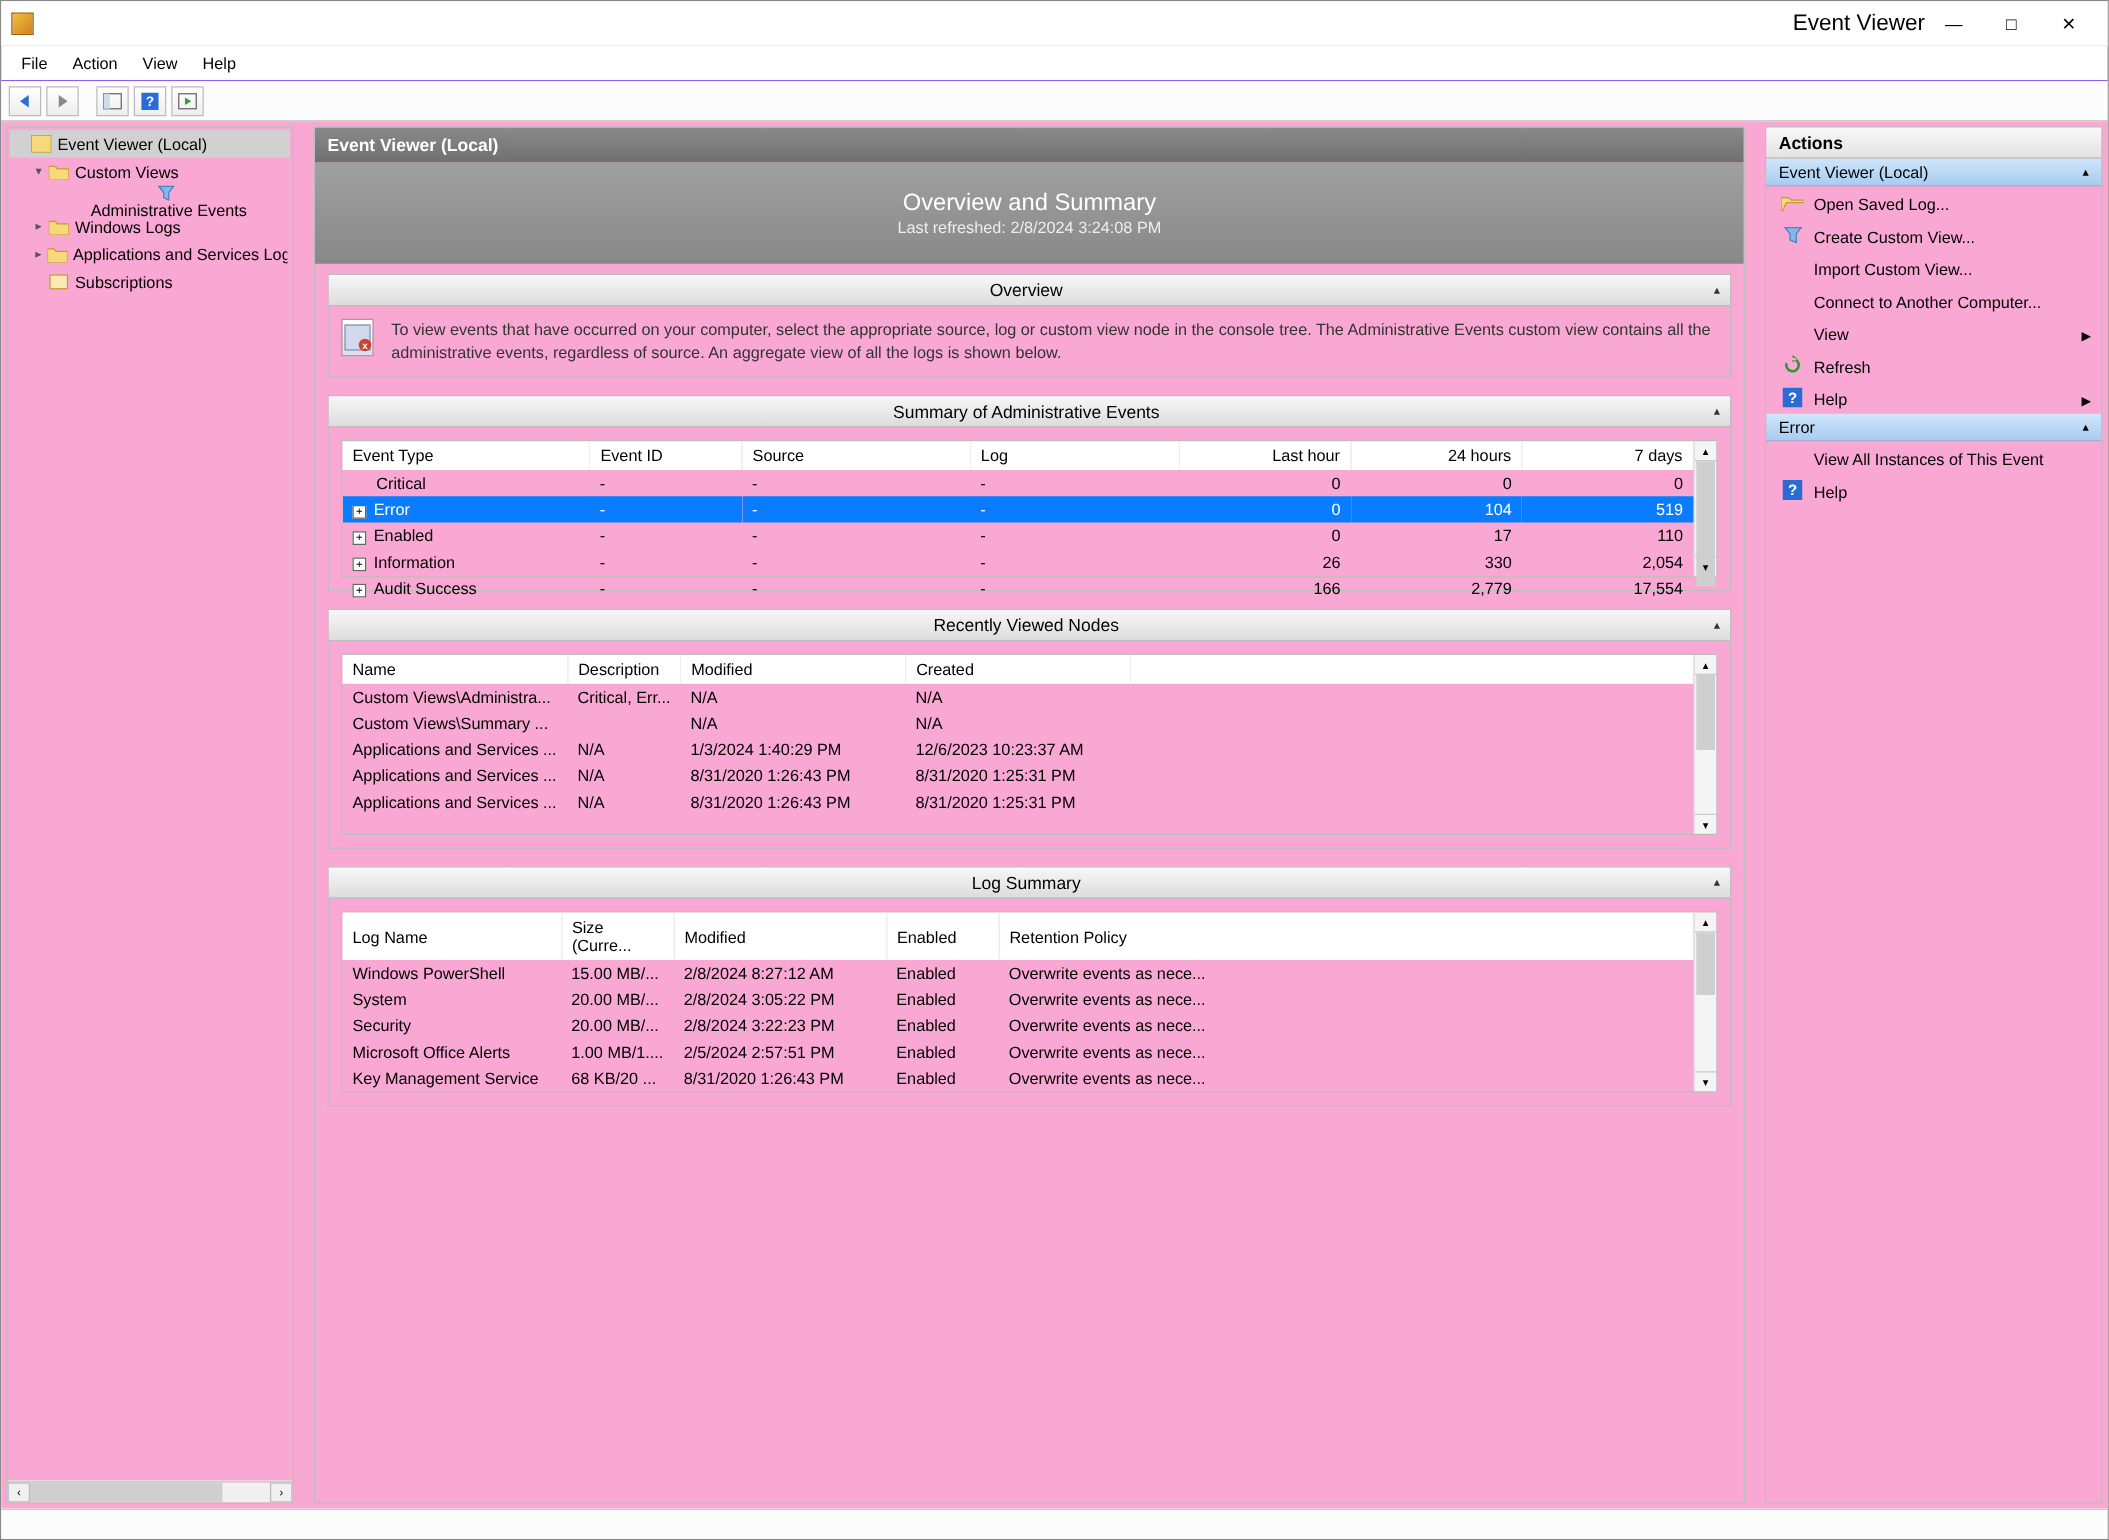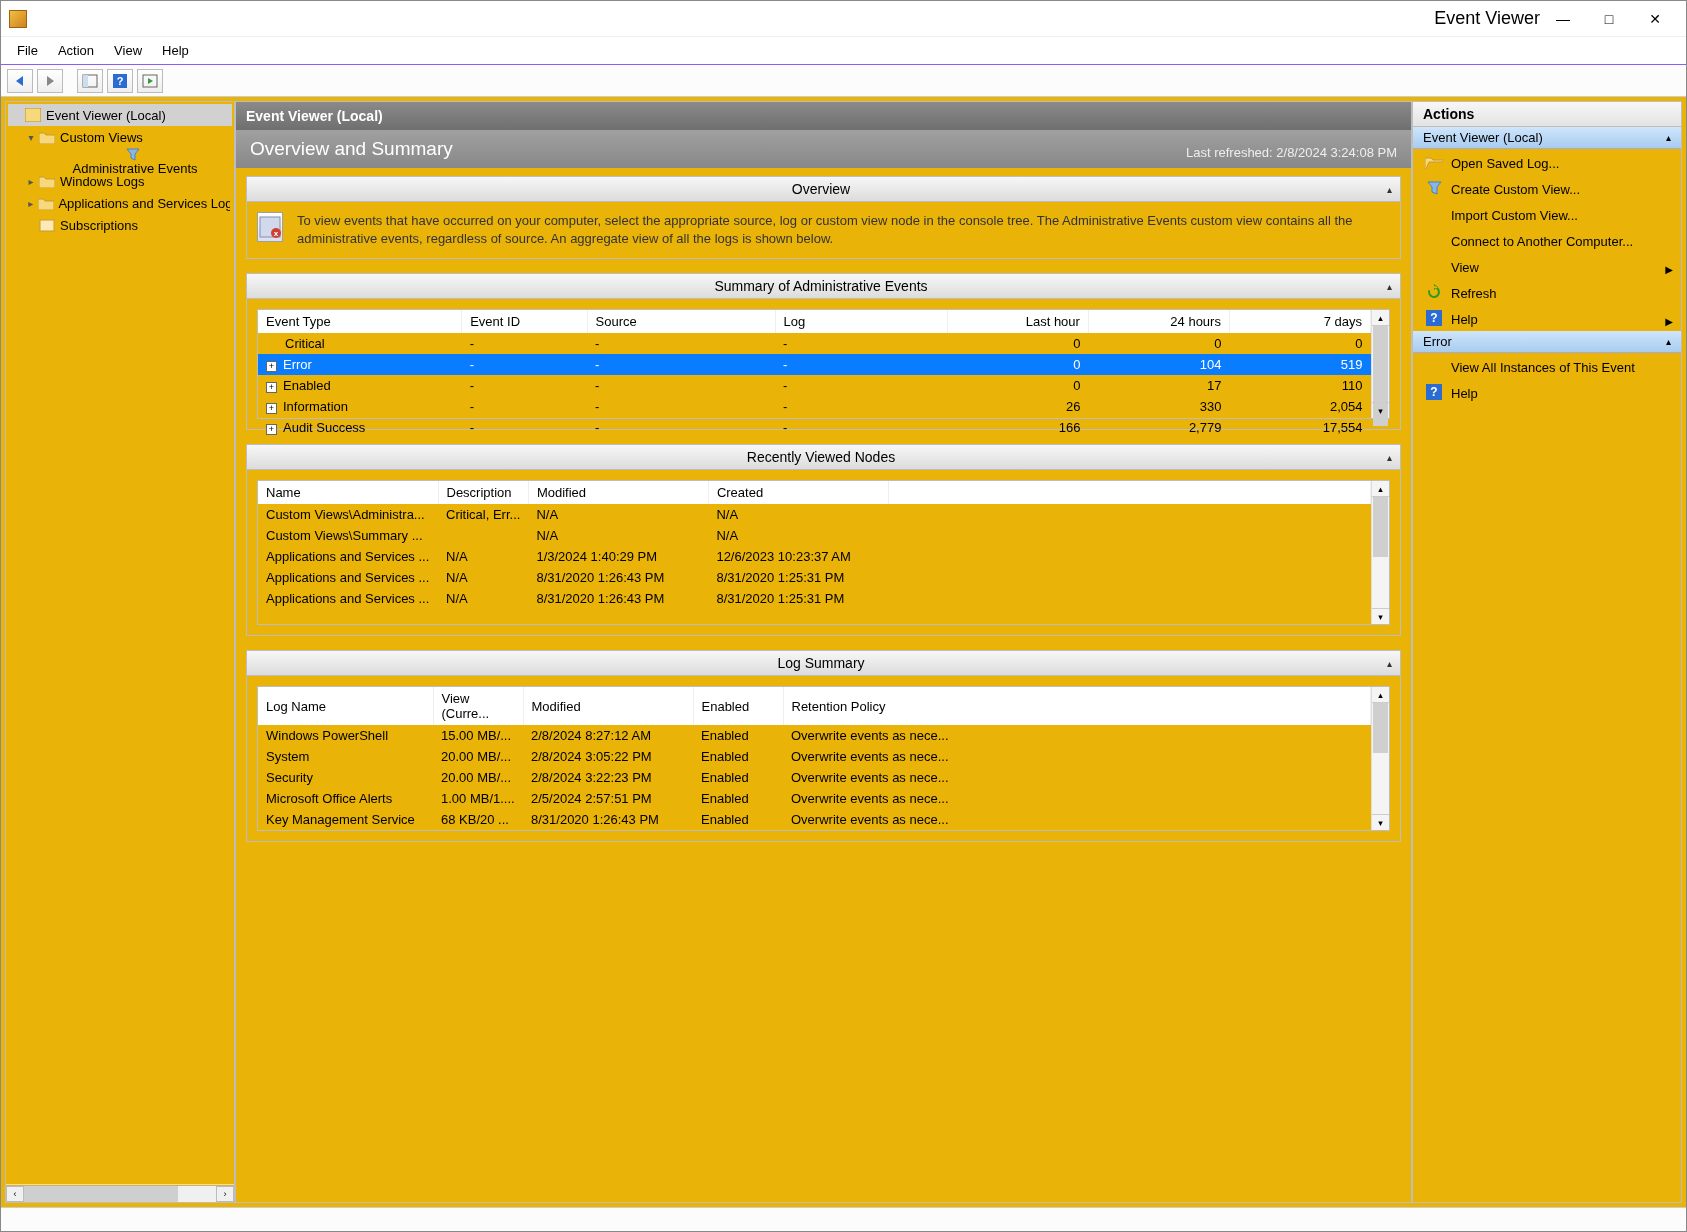--- a/index.html
+++ b/index.html
@@ -61,22 +61,22 @@
   display:flex;align-items:center;justify-content:center;
   cursor:pointer;
   font-size:12px;
 }
 
 .body-area {
   flex: 1;
   display: flex;
   overflow: hidden;
   padding: 4px;
-  gap: 0;
-  background:#eab308;
+  gap: 16px;
+  background:#f9a8d4;
 }
 
 
 .tree-panel {
   width: 230px;
   border: 1px solid #bdbdbd;
   display:flex;
   flex-direction:column;
   overflow:hidden;
 }
@@ -111,23 +111,24 @@
   align-items:center;
   padding:3px 10px;
   font-weight:bold;
   font-size:14px;
   height:28px;
 }
 .overview-bar {
   background: linear-gradient(#a0a0a0,#888);
   color:#fff;
   display:flex;
-  align-items:flex-end;
-  padding:8px 14px;
+  align-items:center;
+  padding:22px 14px;
   font-size:19px;
+  flex-direction:column;
 }
 .overview-bar .ov-title { flex:1; }
 .overview-bar .ov-refreshed { font-size:13px; color:#eee; }
 .center-body { flex:1; overflow:auto; padding:8px 10px 10px 10px; }
 .section {
   border:1px solid #bdbdbd;
   margin-bottom:14px;
 }
 .section-head {
   background: linear-gradient(#f7f7f7,#dcdcdc);
@@ -509,21 +510,21 @@
           <div class="section-head">
             <span class="sh-title">Log Summary</span>
             <span class="sh-collapse">▴</span>
           </div>
           <div class="section-body">
             <div class="inner-frame" style="height:145px">
               <table class="data-table">
                 <tbody>
                     <tr>
                   <th style="width:175px">Log Name</th>
-                  <th style="width:90px">View (Curre...</th>
+                  <th style="width:90px">Size (Curre...</th>
                   <th style="width:170px">Modified</th>
                   <th style="width:90px">Enabled</th>
                   <th>Retention Policy</th>
                 </tr>
                 </tbody>
                   <tbody id="logsum-rows">
                     <tr>
                       <td>Windows PowerShell</td>
                       <td>15.00 MB/...</td>
                       <td>2/8/2024 8:27:12 AM</td>

